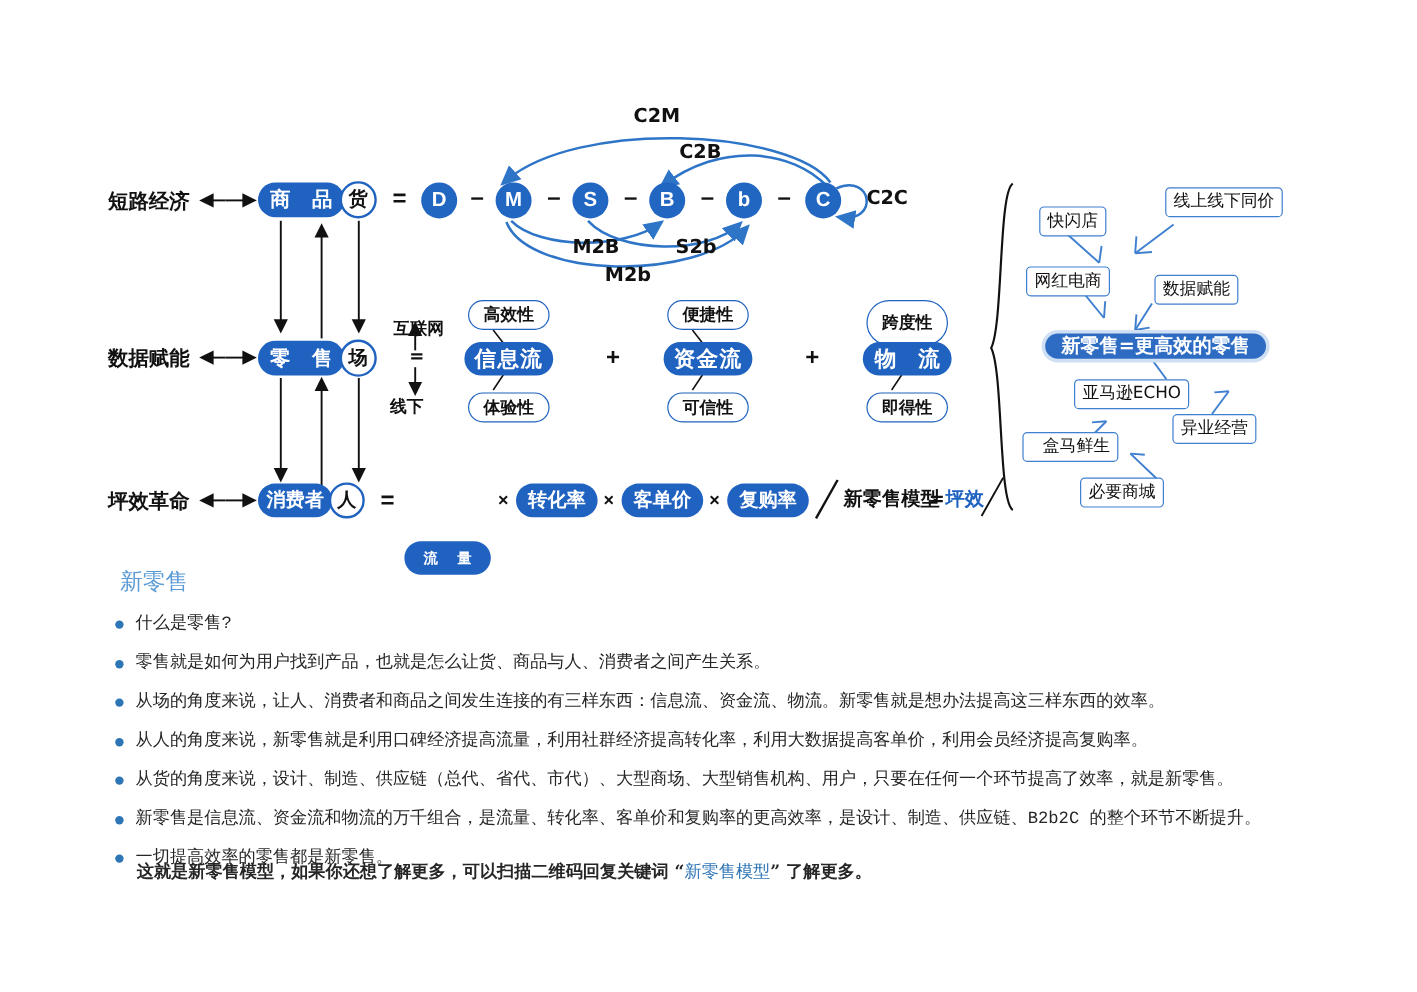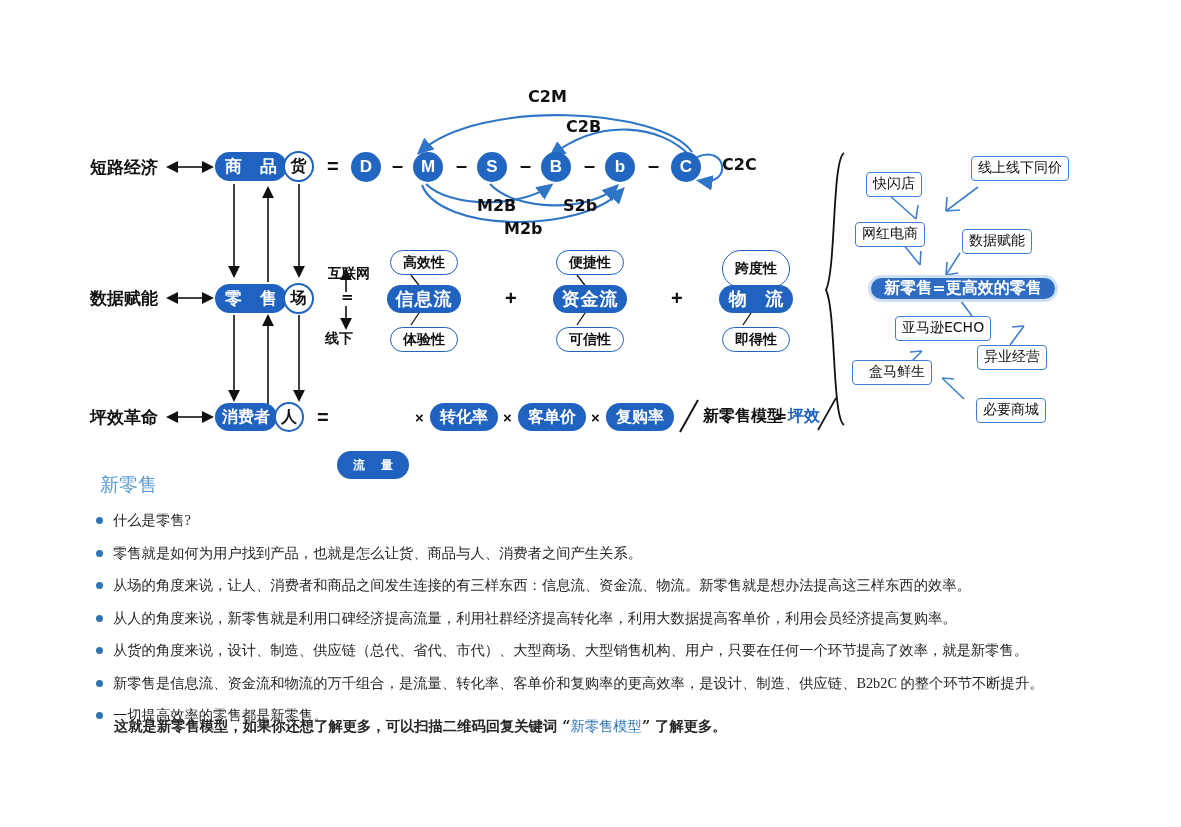--- a/index.html
+++ b/index.html
@@ -79,21 +79,21 @@
     font-weight:400;font-family:"DejaVu Serif","Liberation Serif",serif;
   }
   .bullets{position:absolute;left:96px;top:55px;width:1040px;}
   .bullet-row{display:flex;align-items:flex-start;margin-bottom:12.5px;}
   .dot{
     width:7px;height:7px;border-radius:50%;background:#2e75b6;
     margin:7px 10px 0 0;flex:0 0 auto;
   }
   .btxt{
     font-size:14.3px;line-height:20px;color:#262626;
-    font-family:Liberation Serif, serif;
+    font-family:Liberation Mono, monospace;
     white-space:nowrap;
   }
   .tailnote{
     position:absolute;left:114px;top:262px;font-size:14.3px;color:#262626;
     font-weight:700;white-space:nowrap;
     font-family:"DejaVu Serif","Liberation Serif",serif;
   }
   .kw{color:#2e75b6;font-weight:400;}
 </style>
 </head>
@@ -262,21 +262,21 @@
 
   <div class="banner" style="left:868px;top:275px;width:190px;height:27px;">新零售=更高效的零售</div>
 
   <div class="callout" style="left:866px;top:172px;">快闪店</div>
   <div class="callout" style="left:971px;top:156px;">线上线下同价</div>
   <div class="callout" style="left:855px;top:222px;">网红电商</div>
   <div class="callout" style="left:962px;top:229px;">数据赋能</div>
   <div class="callout" style="left:895px;top:316px;">亚马逊ECHO</div>
   <div class="callout" style="left:977px;top:345px;">异业经营</div>
   <div class="callout" style="left:852px;top:360px;padding-left:16px;">盒马鲜生</div>
-  <div class="callout" style="left:976px;top:398px;">必要商城</div>
+  <div class="callout" style="left:900px;top:398px;">必要商城</div>
 </div>
 
 <div id="article">
   <div class="h-title">新零售</div>
 
   <div class="bullets">
     <div class="bullet-row">
       <span class="dot"></span>
       <span class="btxt">什么是零售?</span>
     </div>

